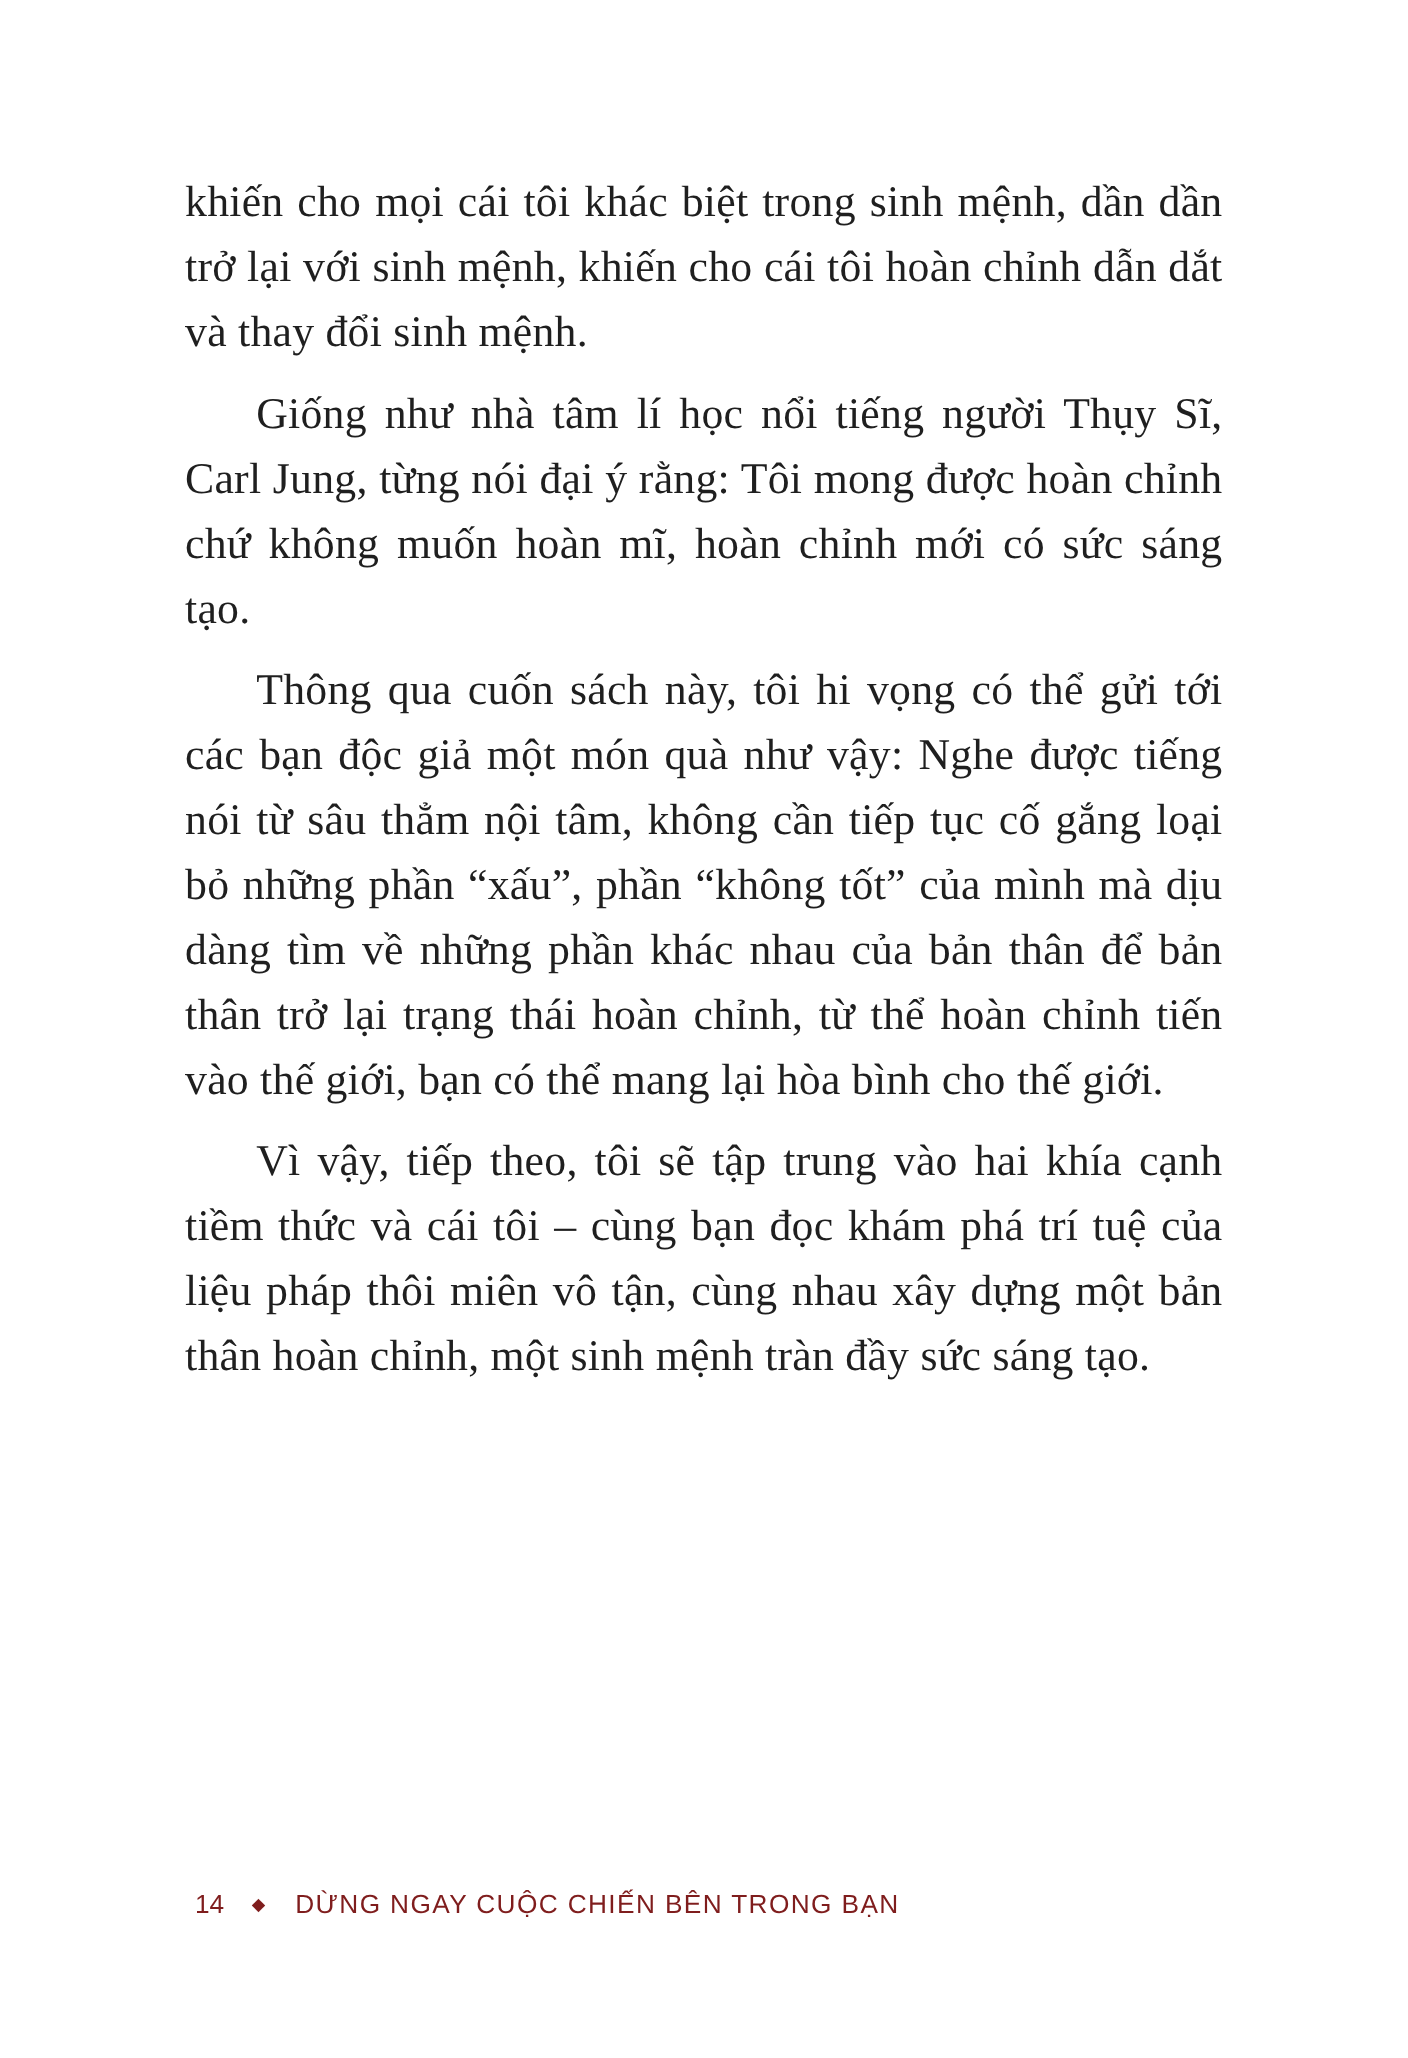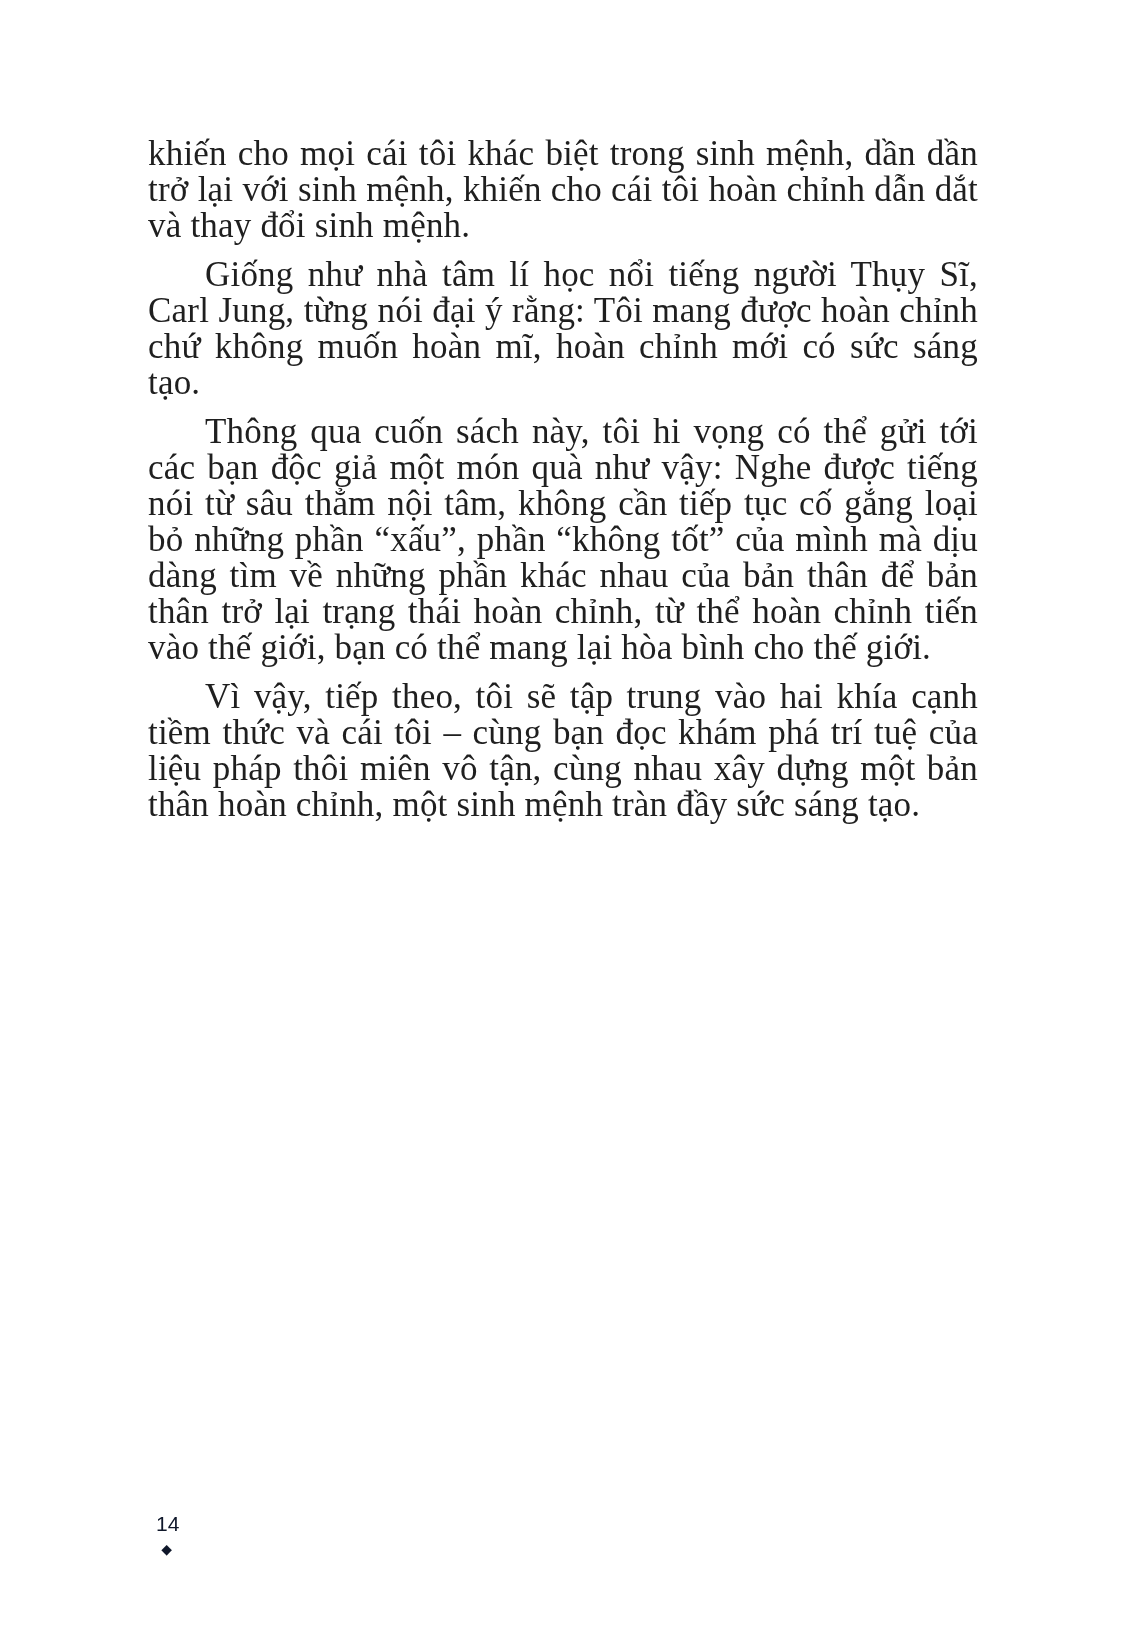--- a/index.html
+++ b/index.html
@@ -15,21 +15,21 @@
     background: #ffffff;
     overflow: hidden;
     font-family: "Liberation Serif", serif;
   }
   .content {
     position: absolute;
     left: 148px;
     top: 136px;
     width: 830px;
     font-size: 35px;
-    line-height: 36px;
+    line-height: 52px;
     text-align: justify;
     letter-spacing: 0.2px;
   }
   .para {
     margin: 0 0 13px 0;
   }
   .para.indent {
     text-indent: 57px;
   }
   .seg-italic {
@@ -57,23 +57,24 @@
     letter-spacing: 1.1px;
   }
 </style>
 </head>
 <body>
 
 <div class="page" style="background: rgb(255, 255, 255);">
 
   <div class="content" style="color: rgb(31, 31, 31);">
       <p class="para"><span class="seg-normal">khiến cho mọi cái tôi khác biệt trong sinh mệnh, dần dần trở lại với sinh mệnh, khiến cho cái tôi hoàn chỉnh dẫn dắt và thay đổi sinh mệnh.</span></p>
-      <p class="para indent"><span class="seg-normal">Giống như nhà tâm lí học nổi tiếng người Thụy Sĩ, Carl Jung, từng nói đại ý rằng: Tôi mang được hoàn chỉnh chứ không muốn hoàn mĩ, hoàn chỉnh mới có sức sáng tạo.</span></p>
+      <p class="para indent"><span class="seg-normal">Giống như nhà tâm lí học nổi tiếng người Thụy Sĩ, Carl Jung, từng nói đại ý rằng: Tôi mong được hoàn chỉnh chứ không muốn hoàn mĩ, hoàn chỉnh mới có sức sáng tạo.</span></p>
       <p class="para indent"><span class="seg-normal">Thông qua cuốn sách này, tôi hi vọng có thể gửi tới các bạn độc giả một món quà như vậy: Nghe được tiếng nói từ sâu thẳm nội tâm, không cần tiếp tục cố gắng loại bỏ những phần “xấu”, phần “không tốt” của mình mà dịu dàng tìm về những phần khác nhau của bản thân để bản thân trở lại trạng thái hoàn chỉnh, từ thể hoàn chỉnh tiến vào thế giới, bạn có thể mang lại hòa bình cho thế giới.</span></p>
       <p class="para indent"><span class="seg-normal">Vì vậy, tiếp theo, tôi sẽ tập trung vào hai khía cạnh </span><span class="seg-italic">tiềm thức</span><span class="seg-normal"> và </span><span class="seg-italic">cái tôi</span><span class="seg-normal"> – cùng bạn đọc khám phá trí tuệ của liệu pháp thôi miên vô tận, cùng nhau xây dựng một bản thân hoàn chỉnh, một sinh mệnh tràn đầy sức sáng tạo.</span></p>
     </div>
 
-  <div class="footer" style="color: #0f172a; flex-direction: column;">
+  <div class="footer" style="color: #7f1d1d;">
     <span class="page-num">14</span>
     <span class="diamond">◆</span>
+    <span class="running-title">DỪNG NGAY CUỘC CHIẾN BÊN TRONG BẠN</span>
   </div>
 
 </div>
 
 </body></html>

